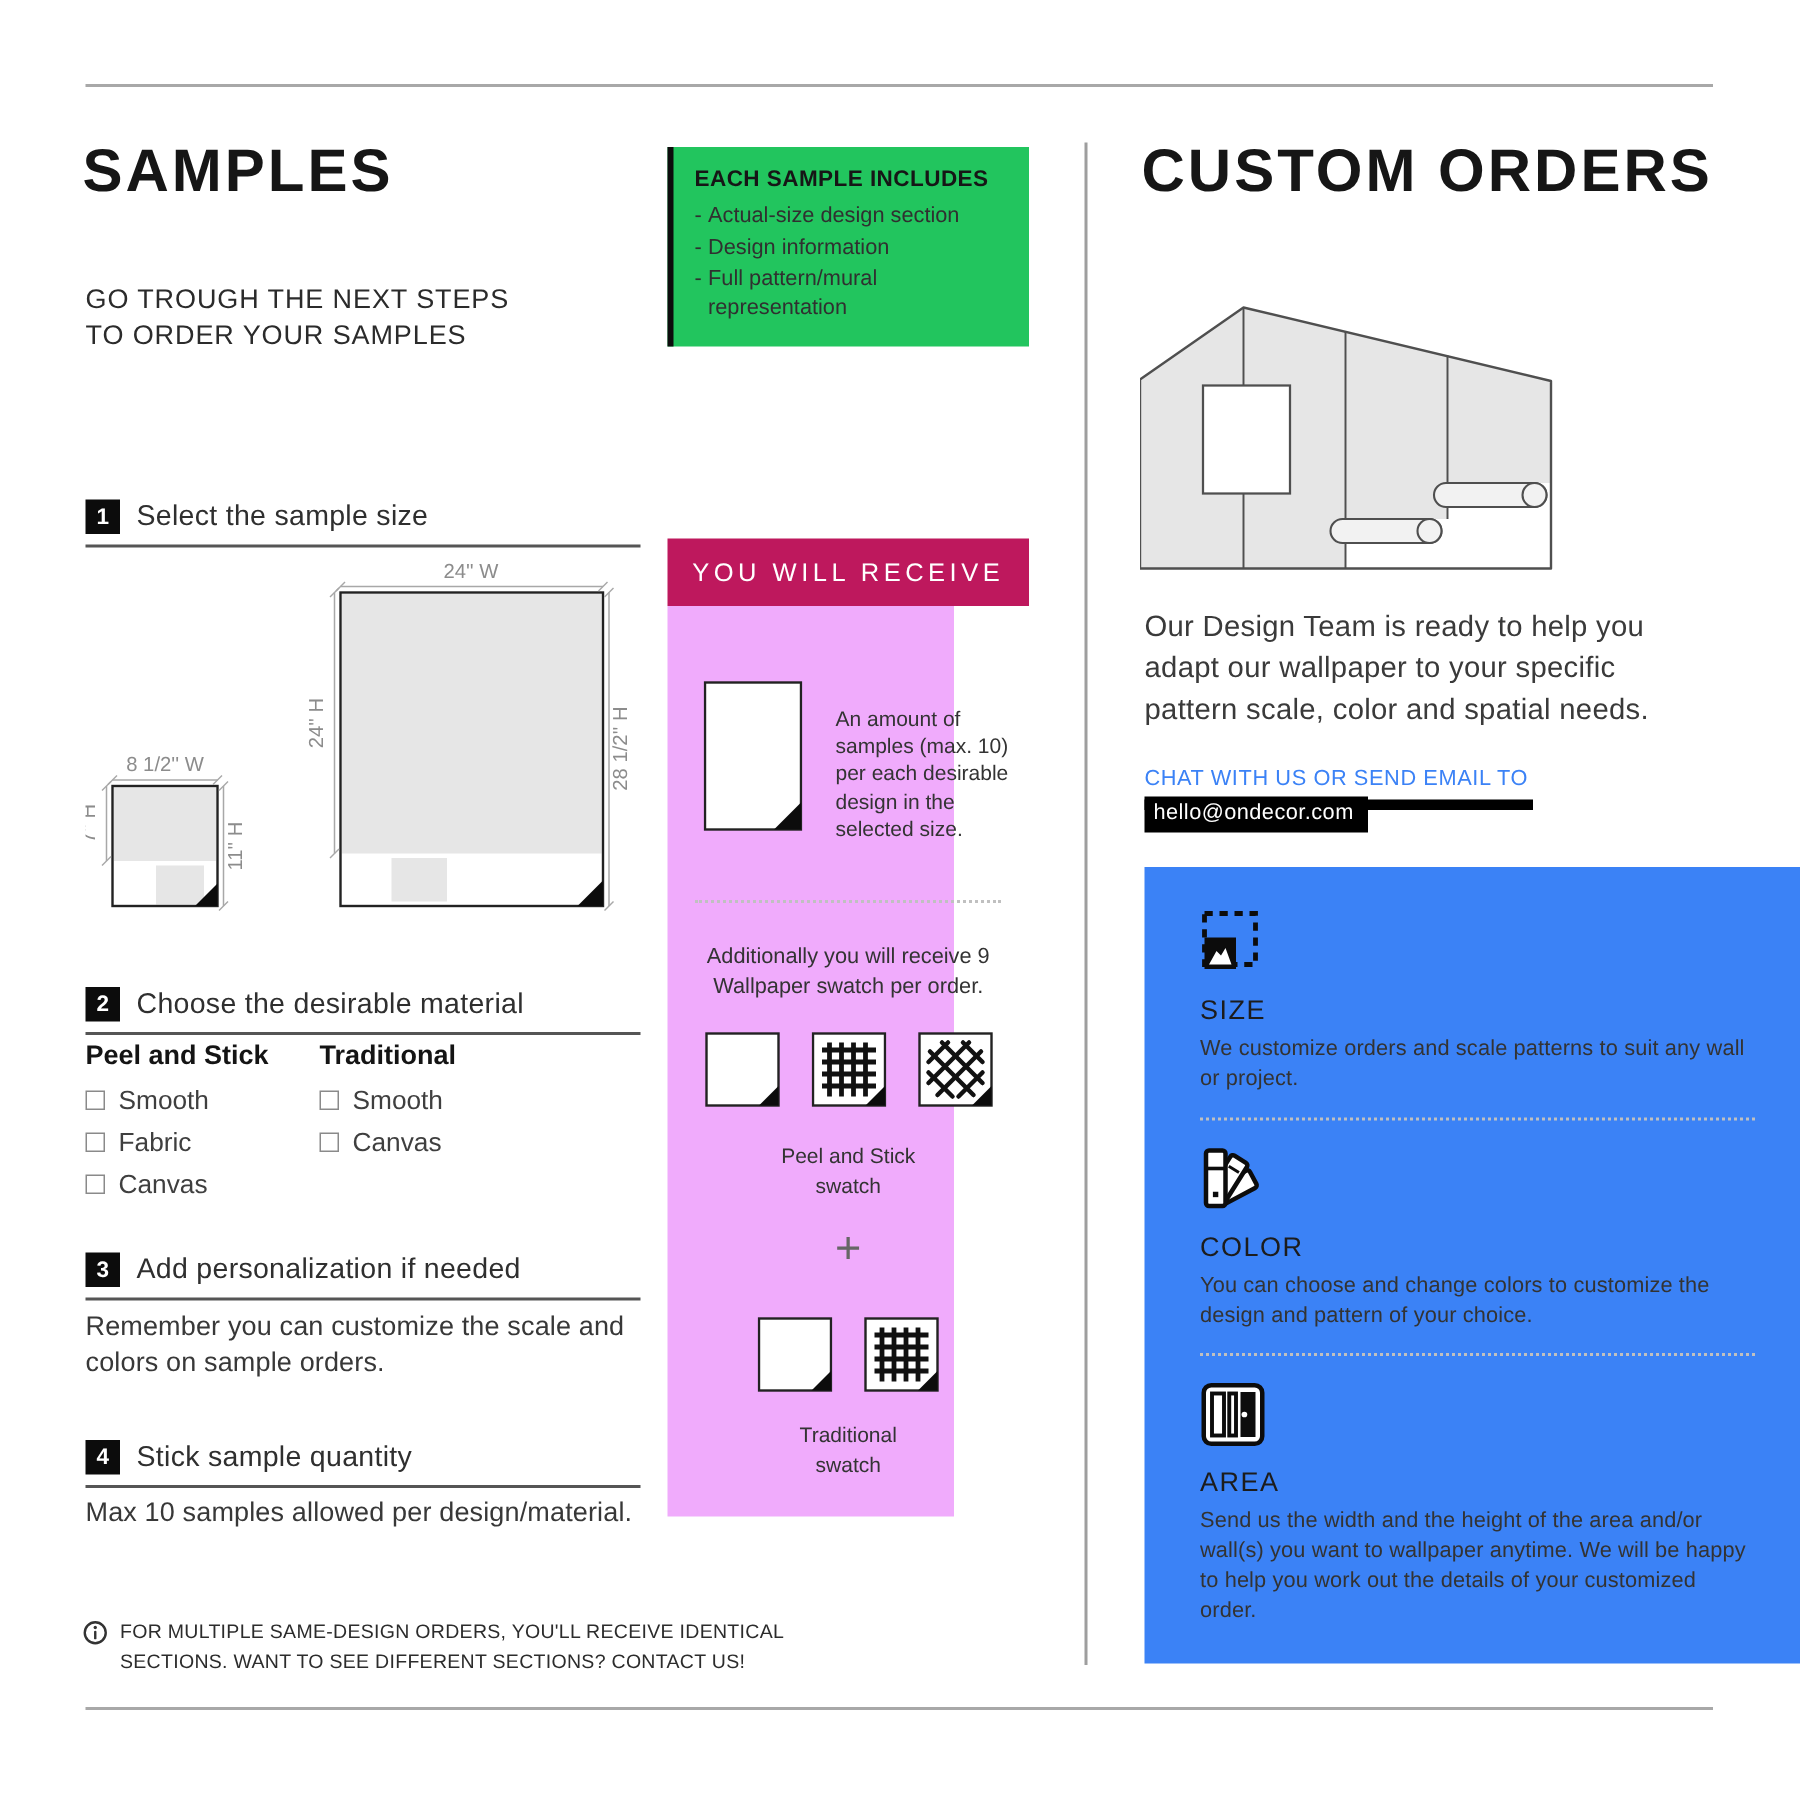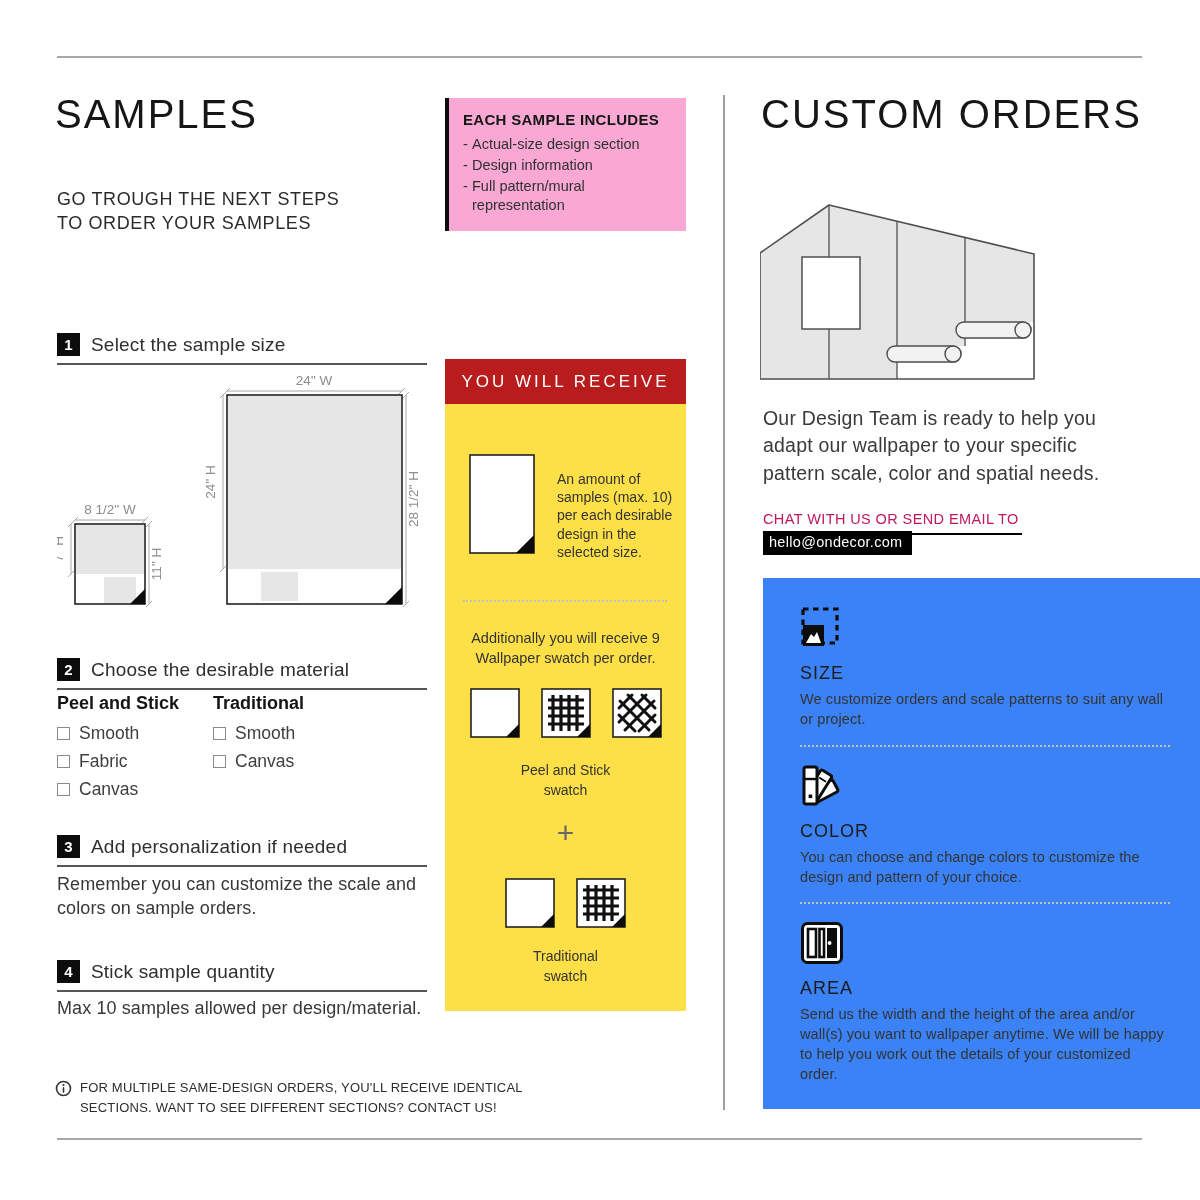--- a/index.html
+++ b/index.html
@@ -3,59 +3,59 @@
 <meta charset="utf-8">
 <style>
   *{margin:0;padding:0;box-sizing:border-box}
   html,body{background:#fff}
   .page{position:relative;width:1200px;height:1200px;background:#fff;
         font-family:"Liberation Sans",sans-serif;color:#2e2e2e;overflow:hidden}
   .abs{position:absolute}
   .rule{background:#a8a8a8;height:2px;width:1085px;left:57px}
   .vdivider{background:#9e9e9e;width:2px;height:1015px;left:723px;top:95px}
 
-  .big-title{font-size:40px;letter-spacing:2px;color:#161616;font-weight:400;white-space:nowrap}
+  .big-title{font-size:40px;letter-spacing:2px;color:#161616;font-weight:700;white-space:nowrap}
   .subtitle{font-size:18px;letter-spacing:.6px;line-height:1.32;color:#2b2b2b;white-space:pre-line}
 
   .step{width:370px;display:flex;align-items:center;gap:11px;
         border-bottom:2px solid #555;padding-bottom:7px}
   .badge{width:23px;height:23px;background:#0c0c0c;color:#fff;font-size:15px;font-weight:bold;
          display:flex;align-items:center;justify-content:center;flex:0 0 auto}
   .step-label{font-size:19px;color:#2f2f2f;letter-spacing:.2px;white-space:nowrap}
 
   .materials{display:flex}
   .mat-col1{width:156px}
   .mat-title{font-size:18px;font-weight:bold;color:#141414;margin-bottom:9px}
   .mat-option{display:flex;align-items:center;gap:9px;font-size:17.5px;color:#3f3f3f;margin-bottom:7px}
   .checkbox{width:13px;height:13px;border:1.5px solid #8a8a8a;background:#fff;flex:0 0 auto}
 
   .body-text{font-size:18px;line-height:1.35;color:#383838;letter-spacing:.1px}
 
   .footnote{display:flex;gap:8px;width:480px;font-size:13px;line-height:1.5;
             letter-spacing:.2px;color:#2c2c2c}
   .footnote svg{margin-top:2px;flex:0 0 auto}
 
-  .includes-box{width:241px;background:#f9a8d4;border-left:4px solid #0c0c0c;padding:13px 14px 15px}
+  .includes-box{width:241px;background:#22c55e;border-left:4px solid #0c0c0c;padding:13px 14px 15px}
   .inc-title{font-size:15px;font-weight:bold;letter-spacing:.3px;color:#161616;margin-bottom:7px}
   .inc-item{font-size:14.5px;line-height:1.3;color:#303030;position:relative;padding-left:9px;margin-bottom:2px}
   .inc-item::before{content:"-";position:absolute;left:0;top:0}
 
-  .receive-header{width:241px;height:45px;background:#b91c1c;color:#fff;font-size:17px;
+  .receive-header{width:241px;height:45px;background:#be185d;color:#fff;font-size:17px;
                   letter-spacing:3px;display:flex;align-items:center;justify-content:center;white-space:nowrap}
-  .receive-panel{width:241px;height:607px;background:#fde047}
+  .receive-panel{width:191px;height:607px;background:#f0abfc}
   .rp-text{font-size:14px;line-height:1.3;color:#333}
   .dotted{border-top:2px dotted #c0c0c0}
   .center-text{text-align:center;font-size:14.5px;line-height:1.4;color:#333}
   .swatch-row{display:flex;justify-content:center;gap:21px;width:241px}
   .swatch-label{white-space:pre-line;text-align:center;font-size:14px;line-height:1.45;color:#333;width:241px}
   .plus{width:241px;text-align:center;font-size:30px;color:#666;line-height:1}
 
   .intro{font-size:19.5px;line-height:1.4;color:#3a3a3a;letter-spacing:.2px;width:372px}
-  .chat-label{display:inline-block;font-size:14.5px;letter-spacing:.4px;color:#be185d;
-              border-bottom:2px solid #000000;padding:0 3px 6px 0;white-space:nowrap}
+  .chat-label{display:inline-block;font-size:14.5px;letter-spacing:.4px;color:#3b82f6;
+              border-bottom:7px solid #000000;padding:0 3px 6px 0;white-space:nowrap}
   .email-box{display:inline-block;background:#000;color:#fff;font-size:14.5px;letter-spacing:.3px;
              padding:3px 10px 5px 6px}
 
   .custom-panel{width:444px;background:#3b82f6;padding:28px 37px 24px}
   .feature-name{font-size:18px;letter-spacing:1px;color:#1c1c1c;margin:13px 0 6px}
   .feature-text{font-size:14.5px;line-height:1.37;color:#333;letter-spacing:.1px}
   .feature-divider{border-top:2px dotted #c0c0c0;margin:15px 0 17px}
 
   svg{display:block}
   .dim-label{font-size:13.5px;fill:#8c8c8c;font-family:"Liberation Sans",sans-serif}

